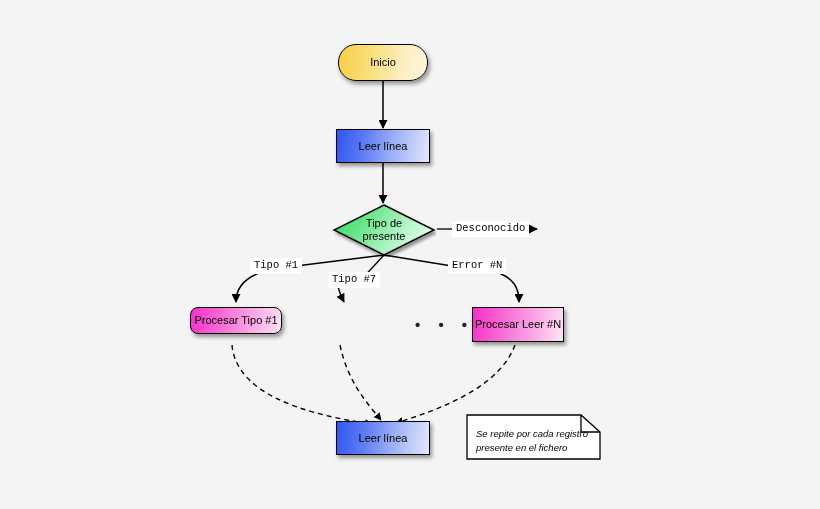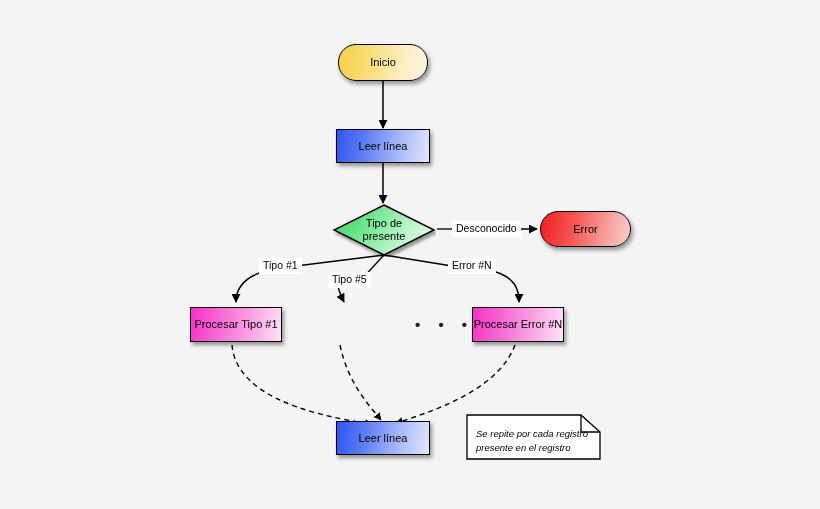--- a/index.html
+++ b/index.html
@@ -75,20 +75,21 @@
   }
   .edge-label {
     position: absolute;
     background: #ffffff;
     color: #000000;
     font-size: 10.5px;
     line-height: 1;
     padding: 2px 4px 3px 4px;
     white-space: nowrap;
     z-index: 4;
+    font-family: Liberation Mono, monospace;
   }
   .ellipsis-dots {
     position: absolute;
     z-index: 3;
     font-size: 15px;
     letter-spacing: 7px;
     color: #222222;
     font-weight: bold;
   }
   .note {
@@ -174,57 +175,54 @@
       <polygon points="52,2 102,27 52,52 2,27" fill="url(#greengrad)" stroke="#000000" stroke-width="1.4" filter="url(#dshadow)"></polygon>
     </svg>
     <div class="diamond-label">
       <span>
         <span>Tipo de</span><br>
         <span>presente</span>
       </span>
     </div>
   </div>
 
-  <div class="node node-terminal node-error" style="left:540px; top:211px; width:91px; height:36px;">
-    <span>Error</span>
-  </div>
-
-  <div class="node node-rect node-process" style="left:190px; top:307px; width:92px; height:35px;">
+
+  <div class="node node-rect node-process" style="left:190px; top:307px; width:92px; height:27px;border-radius:8px;">
     <span>Procesar Tipo #1</span>
   </div>
 
 
   <div class="ellipsis-dots" style="left:415px; top:316px;">
     <span>•  •  •</span>
   </div>
 
   <div class="node node-rect node-process" style="left:472px; top:307px; width:92px; height:35px;">
-    <span>Procesar Error #N</span>
+    <span>Procesar Leer #N</span>
   </div>
 
   <div class="node node-rect node-read" style="left:336px; top:421px; width:94px; height:34px;">
     <span>Leer línea</span>
   </div>
 
   <div class="edge-label" style="left:452px; top:221px;">
     <span>Desconocido</span>
   </div>
 
-  <div class="edge-label" style="left:259px; top:258px;">
+  <div class="edge-label" style="left:250px; top:258px;">
     <span>Tipo  #1</span>
   </div>
 
   <div class="edge-label" style="left:328px; top:272px;">
-    <span>Tipo  #5</span>
+    <span>Tipo  #7</span>
   </div>
 
   <div class="edge-label" style="left:448px; top:258px;">
     <span>Error  #N</span>
   </div>
 
   <div class="note" style="left:467px; top:415px; width:133px; height:28px; background:transparent; box-shadow:none; border:none;">
     <div class="note-text">
       <span>Se repite por cada registro</span><br>
-      <span>presente en el registro</span>
+      <span>presente en el fichero</span>
     </div>
   </div>
 
 </div>
 
 </body></html>

